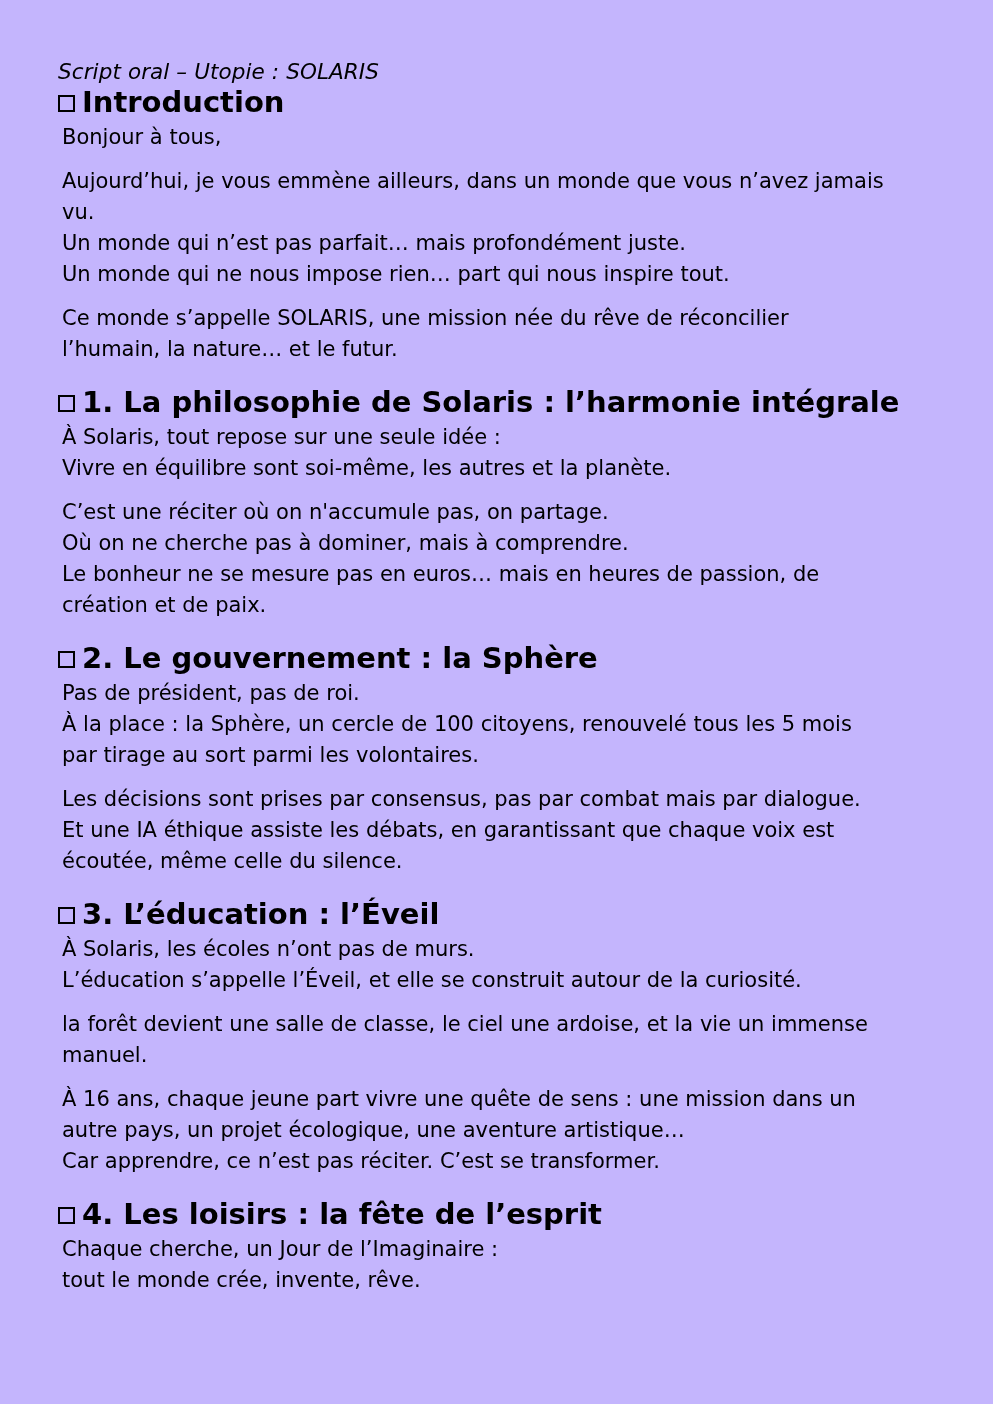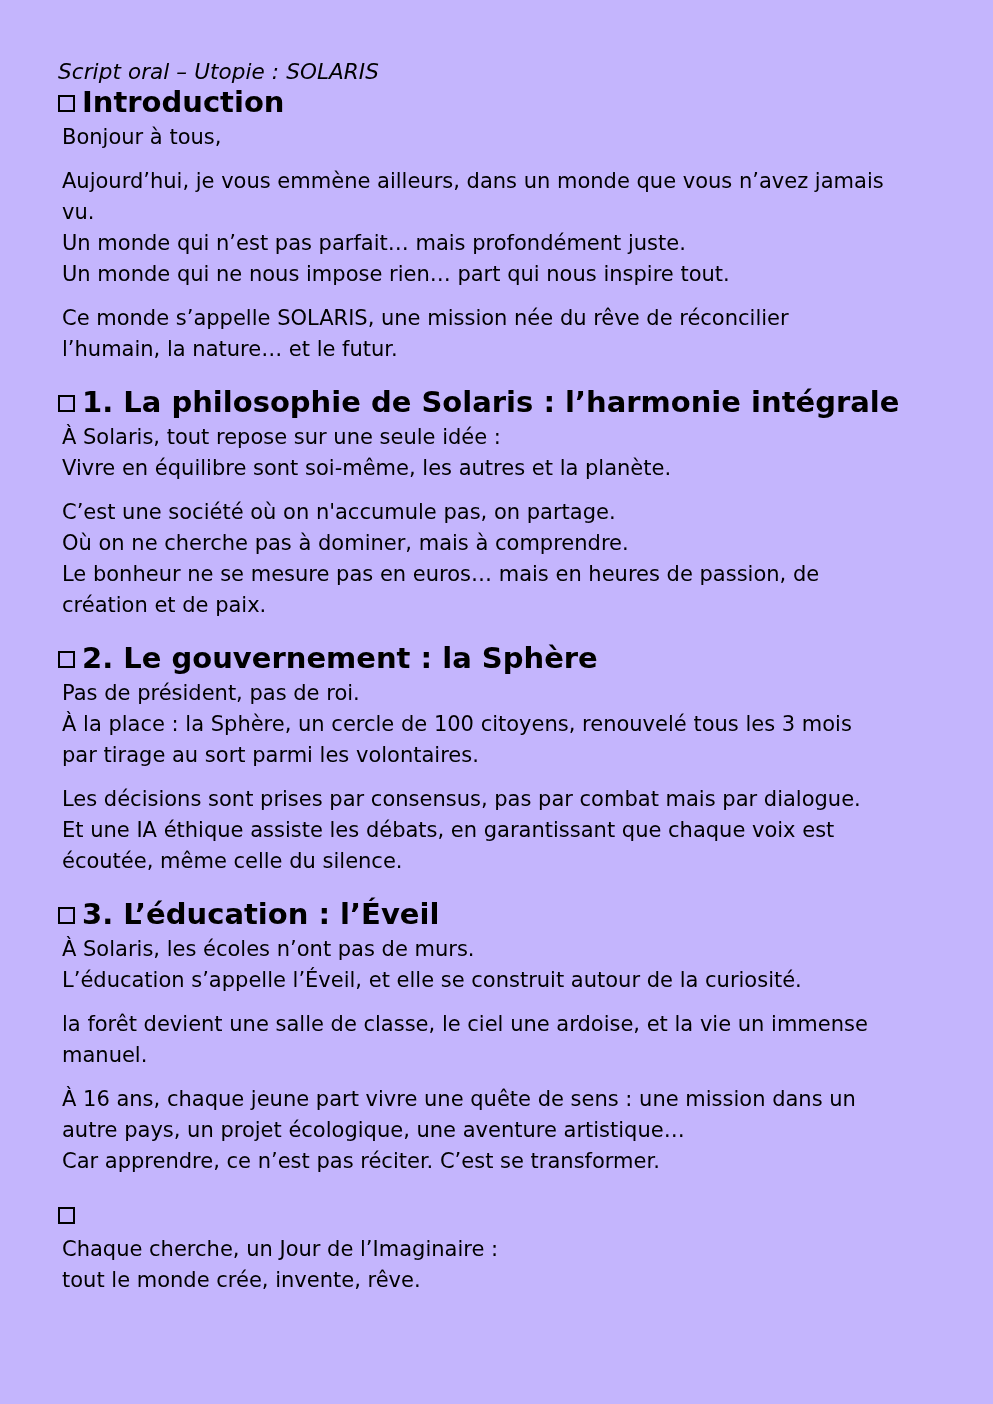--- a/index.html
+++ b/index.html
@@ -93,32 +93,32 @@
   <div class="section-heading gap">
     <span class="tofu"></span><span class="heading-text">1. La philosophie de Solaris : l’harmonie intégrale</span>
   </div>
 
   <p class="para">
     <span class="block">À Solaris, tout repose sur une seule idée :</span>
     <span class="block">Vivre en équilibre sont soi-même, les autres et la planète.</span>
   </p>
 
   <p class="para gap">
-    <span class="block">C’est une société où on n'accumule pas, on partage.</span>
+    <span class="block">C’est une réciter où on n'accumule pas, on partage.</span>
     <span class="block">Où on ne cherche pas à dominer, mais à comprendre.</span>
     <span class="block">Le bonheur ne se mesure pas en euros… mais en heures de passion, de création et de paix.</span>
   </p>
 
   <div class="section-heading gap">
     <span class="tofu"></span><span class="heading-text">2. Le gouvernement : la Sphère</span>
   </div>
 
   <p class="para">
     <span class="block">Pas de président, pas de roi.</span>
-    <span class="block">À la place : la Sphère, un cercle de 100 citoyens, renouvelé tous les 3 mois par tirage au sort parmi les volontaires.</span>
+    <span class="block">À la place : la Sphère, un cercle de 100 citoyens, renouvelé tous les 5 mois par tirage au sort parmi les volontaires.</span>
   </p>
 
   <p class="para gap">
     <span class="block">Les décisions sont prises par consensus, pas par combat mais par dialogue.</span>
     <span class="block">Et une IA éthique assiste les débats, en garantissant que chaque voix est écoutée, même celle du silence.</span>
   </p>
 
   <div class="section-heading gap">
     <span class="tofu"></span><span class="heading-text">3. L’éducation : l’Éveil</span>
   </div>
@@ -131,21 +131,21 @@
   <p class="para gap">
     <span class="block">la forêt devient une salle de classe, le ciel une ardoise, et la vie un immense manuel.</span>
   </p>
 
   <p class="para gap">
     <span class="block">À 16 ans, chaque jeune part vivre une quête de sens : une mission dans un autre pays, un projet écologique, une aventure artistique…</span>
     <span class="block">Car apprendre, ce n’est pas réciter. C’est se transformer.</span>
   </p>
 
   <div class="section-heading gap">
-    <span class="tofu"></span>
+    <span class="tofu"></span><span class="heading-text">4. Les loisirs : la fête de l’esprit</span>
   </div>
 
   <p class="para">
     <span class="block">Chaque cherche, un Jour de l’Imaginaire :</span>
     <span class="block">tout le monde crée, invente, rêve.</span>
   </p>
 
 </div>
 
 </body></html>

